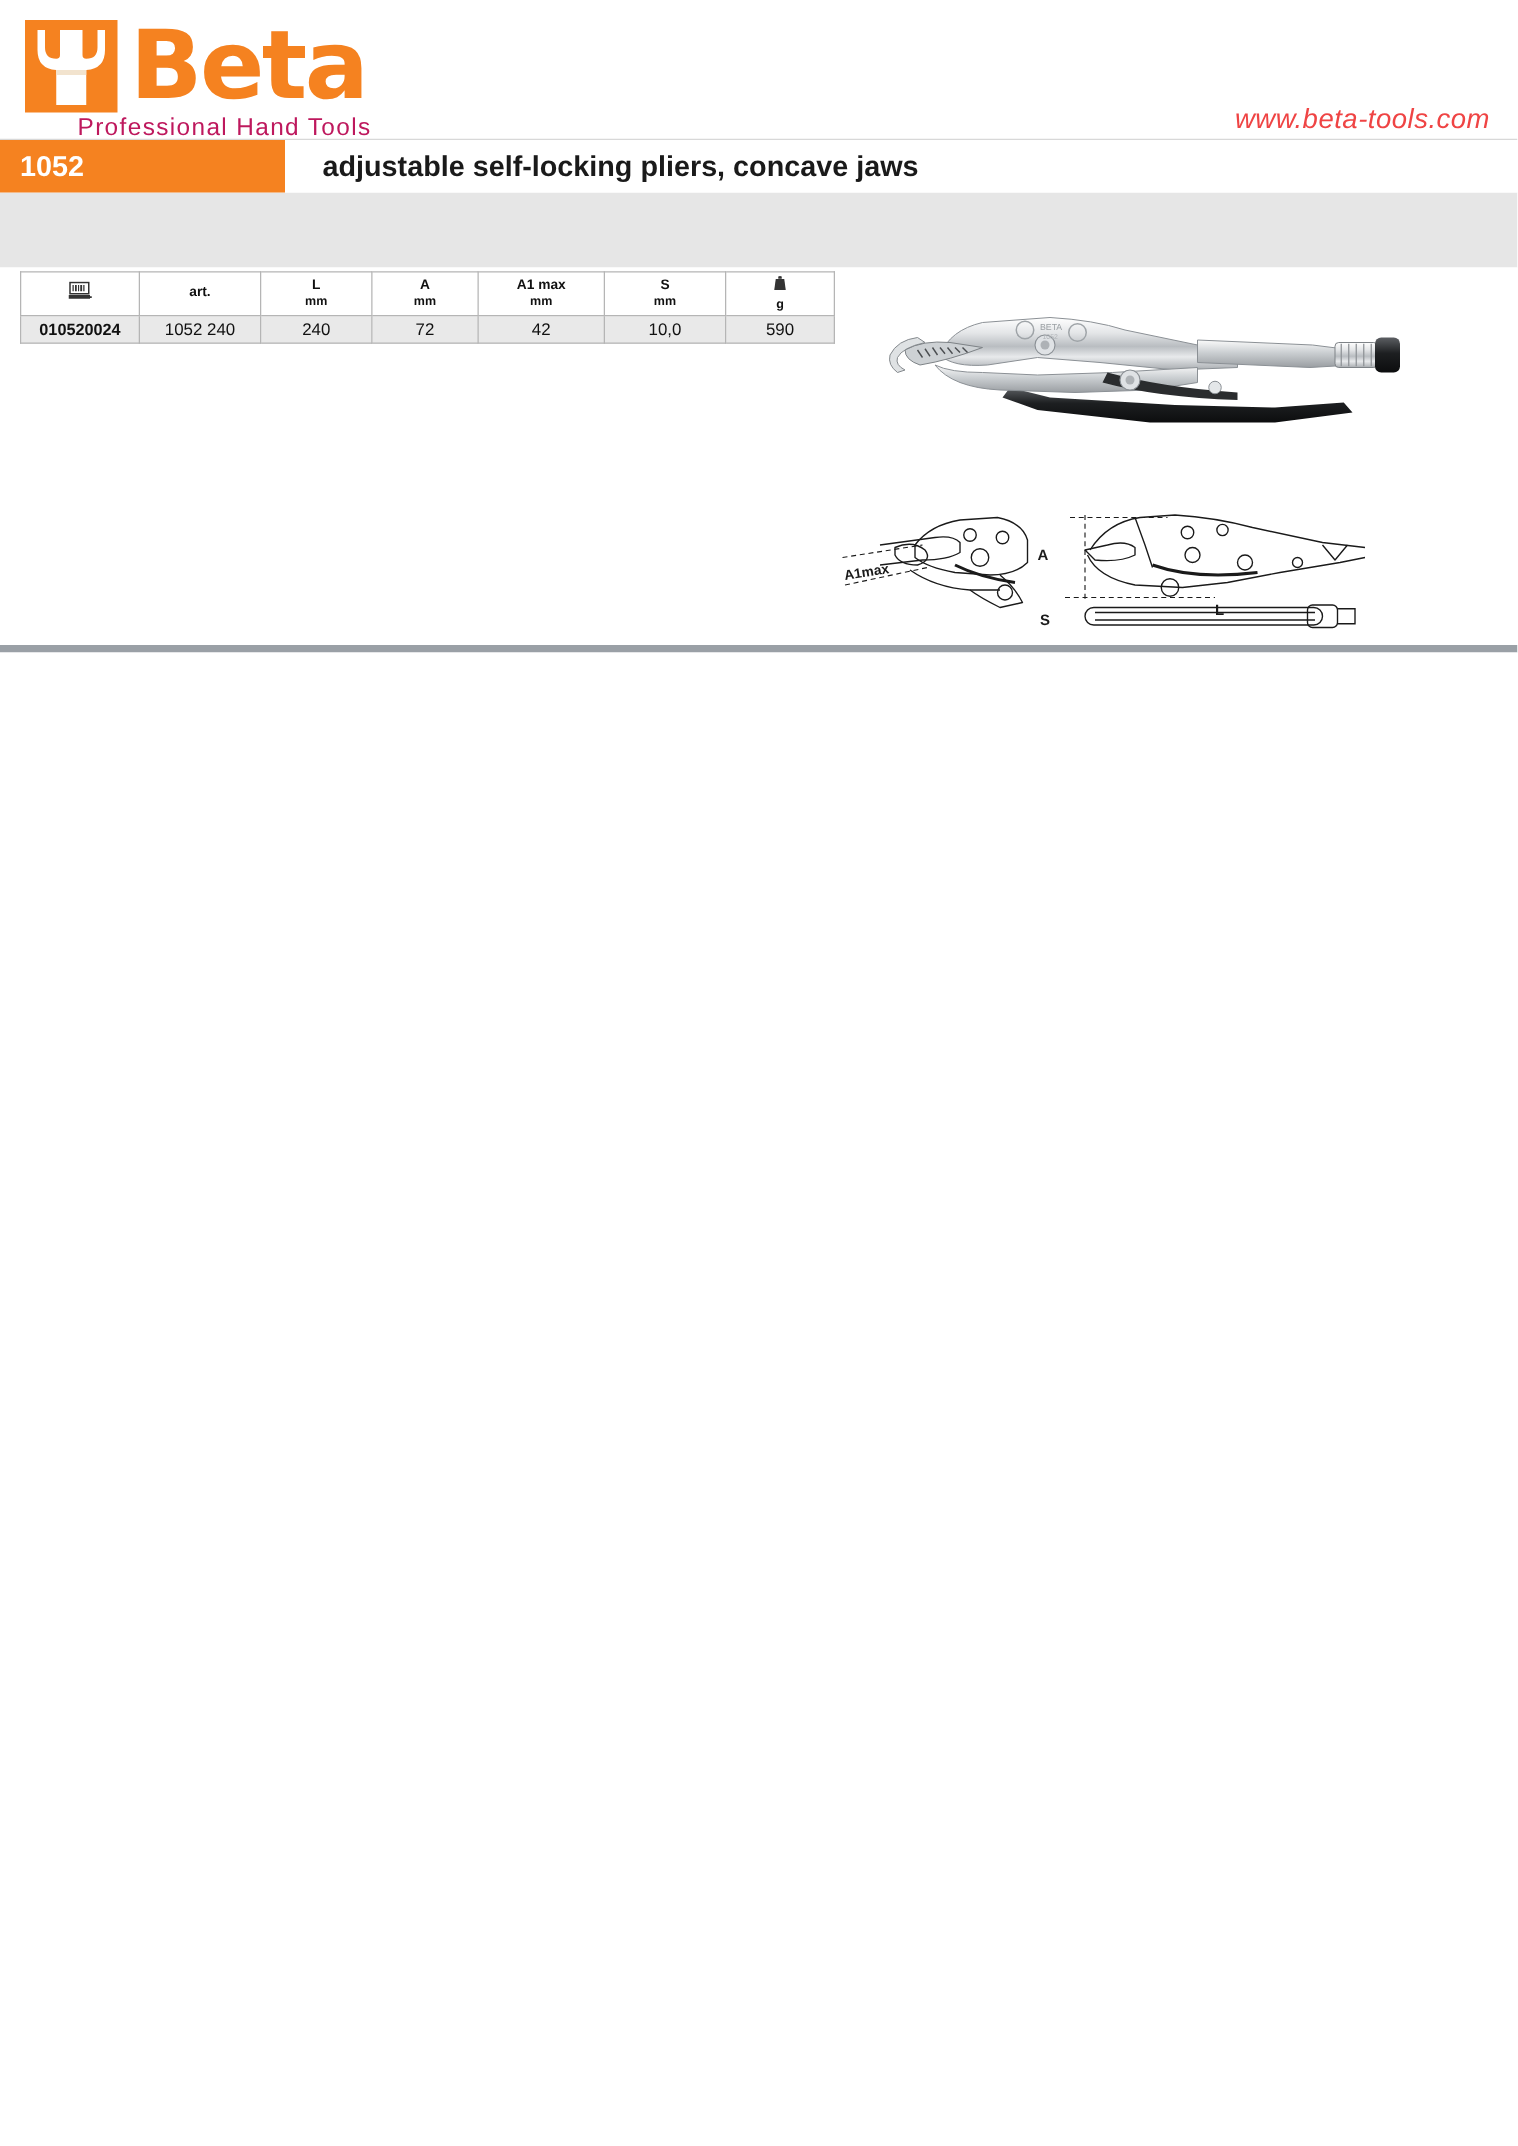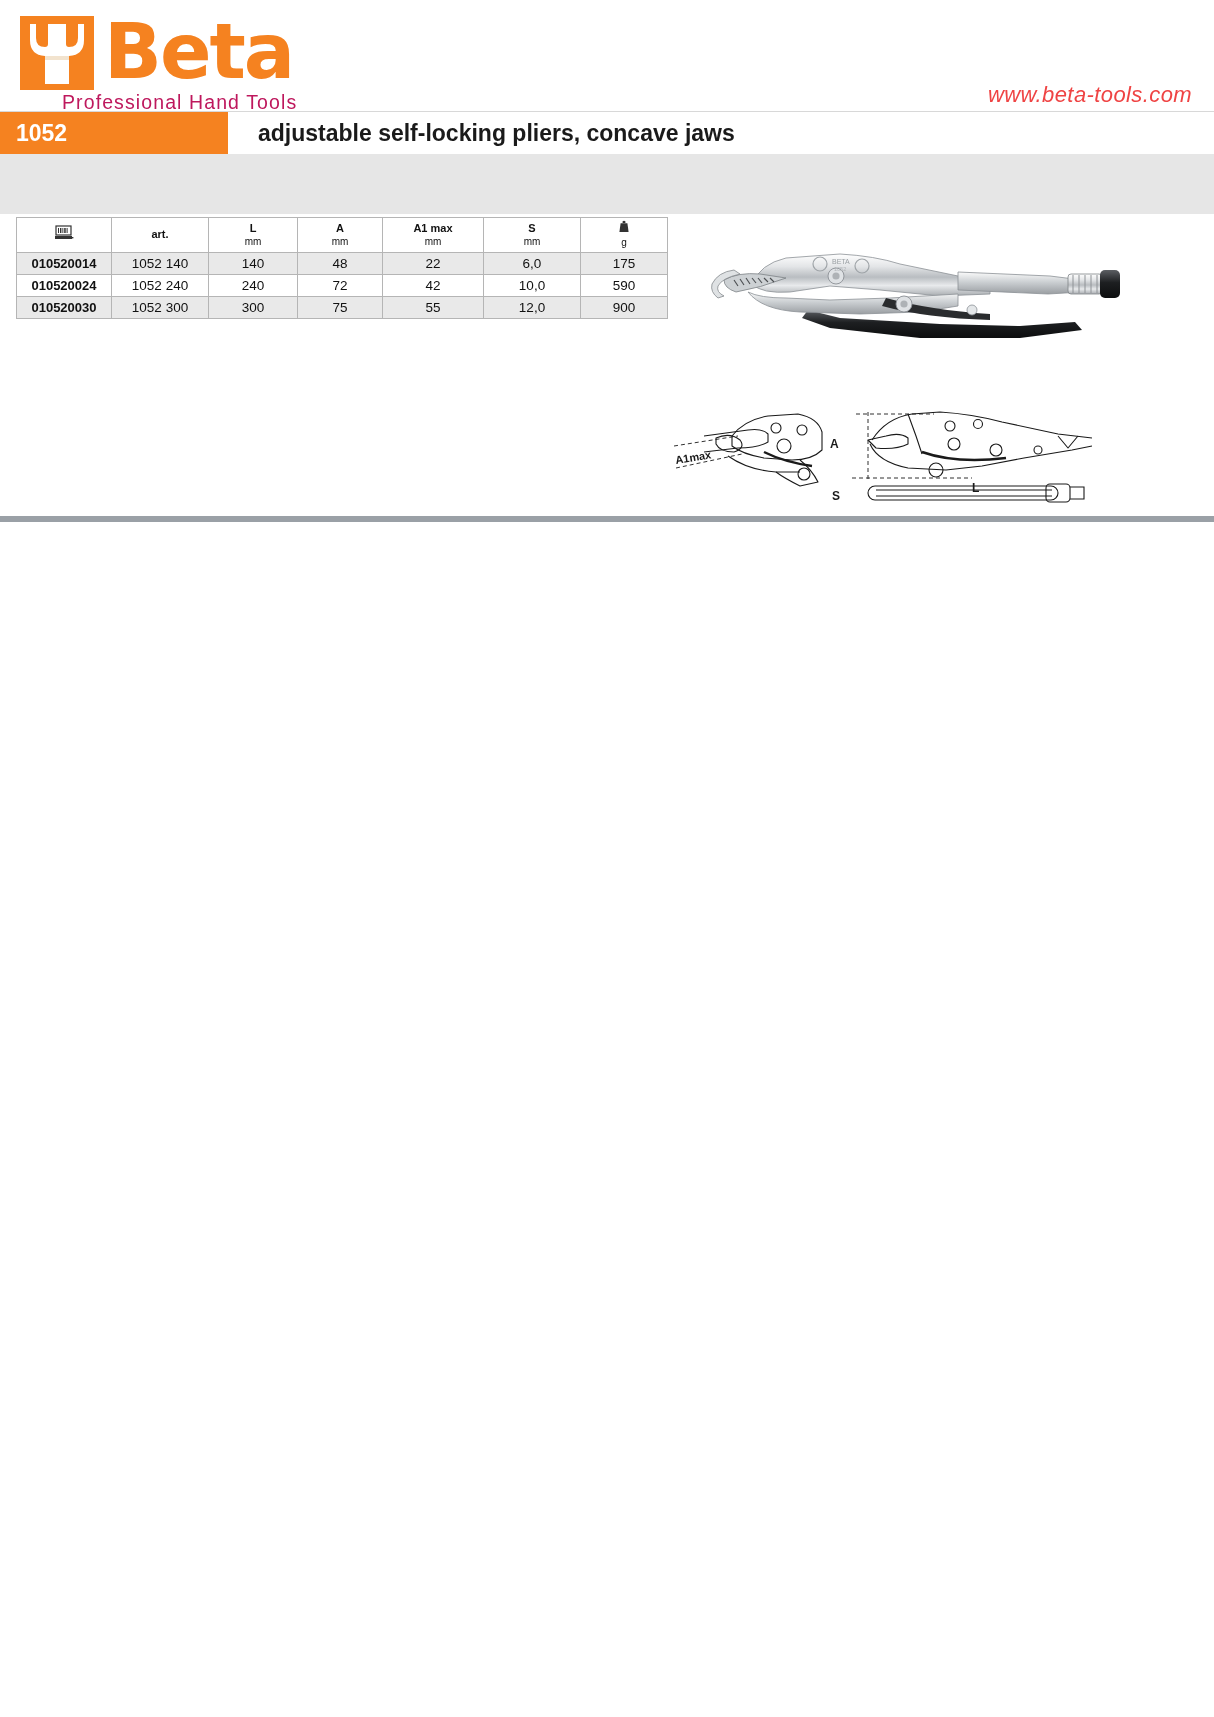--- a/index.html
+++ b/index.html
@@ -136,21 +136,21 @@
   .spec-table th {
     height: 34px;
     background: #ffffff;
     font-size: 11px;
     font-weight: bold;
     line-height: 1.25;
   }
   .spec-table th .unit {
     display: block;
     font-size: 10px;
-    font-weight: normal;
+    font-weight: bold;
   }
   .spec-table td {
     height: 21px;
     font-size: 13.5px;
   }
   .spec-table tbody tr:nth-child(odd) td {
     background: #e9e9e9;
   }
   .spec-table tbody tr:nth-child(even) td {
     background: #ffffff;
@@ -271,45 +271,27 @@
               <path d="M4.6 1.2 Q6 0.2 7.4 1.2 L7.4 3 L4.6 3 Z" fill="#333"></path>
               <path d="M2.6 3.2 L9.4 3.2 L10.6 12 L1.4 12 Z" fill="#333"></path>
             </svg>
           </span>
           <span class="unit">g</span>
         </th>
       </tr>
     </thead>
     <tbody id="table-body">
         <tr>
-          <td class="col-code code-cell">010520014</td>
-          <td class="col-art">1052 140</td>
-          <td class="col-l">140</td>
-          <td class="col-a">48</td>
-          <td class="col-a1">22</td>
-          <td class="col-s">6,0</td>
-          <td class="col-w">175</td>
-        </tr>
-        <tr>
           <td class="col-code code-cell">010520024</td>
           <td class="col-art">1052 240</td>
           <td class="col-l">240</td>
           <td class="col-a">72</td>
           <td class="col-a1">42</td>
           <td class="col-s">10,0</td>
           <td class="col-w">590</td>
-        </tr>
-        <tr>
-          <td class="col-code code-cell">010520030</td>
-          <td class="col-art">1052 300</td>
-          <td class="col-l">300</td>
-          <td class="col-a">75</td>
-          <td class="col-a1">55</td>
-          <td class="col-s">12,0</td>
-          <td class="col-w">900</td>
         </tr>
       </tbody>
   </table>
 
   <div class="photo-area">
     <svg width="440" height="150" viewBox="0 0 440 150">
       <defs>
         <linearGradient id="chrome" x1="0" y1="0" x2="0" y2="1">
           <stop offset="0%" stop-color="#ffffff"></stop>
           <stop offset="30%" stop-color="#e3e5e7"></stop>

